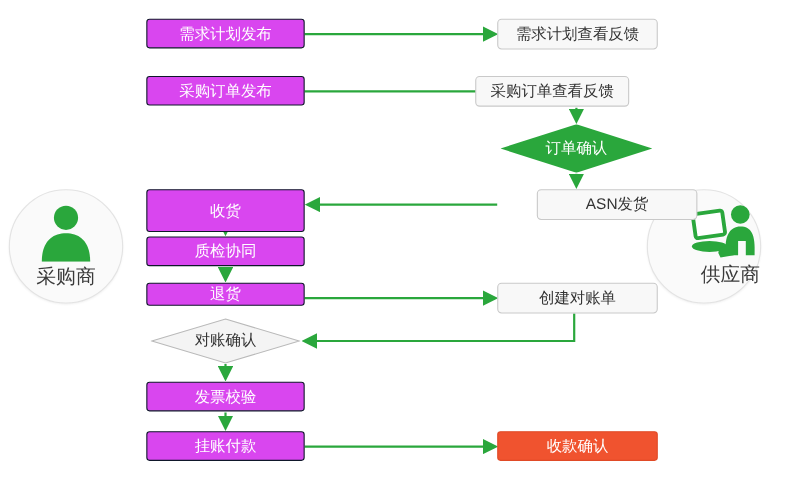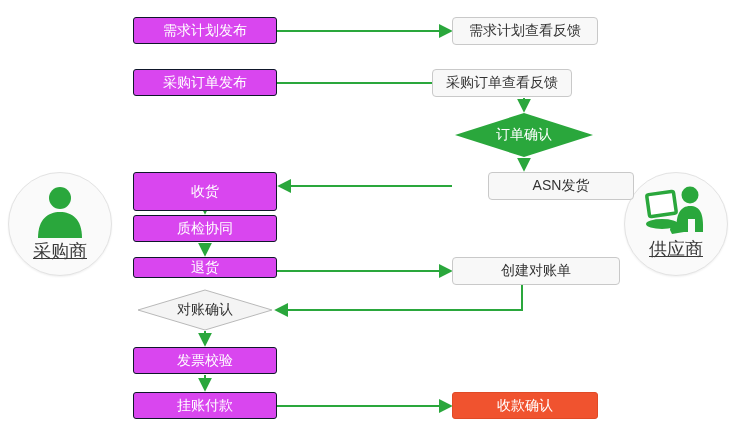--- a/index.html
+++ b/index.html
@@ -22,21 +22,21 @@
     display:flex;align-items:center;justify-content:center;font-size:14px;white-space:nowrap;
   }
   .diamond.green .dlabel{color:#ffffff;}
   .diamond.gray .dlabel{color:#333333;}
   .actor{
     position:absolute;width:104px;height:104px;border-radius:50%;
     background:#fafafa;border:1px solid #e3e3e3;box-shadow:0 1px 2px rgba(0,0,0,0.06);
     display:flex;flex-direction:column;align-items:center;justify-content:flex-start;
     padding-top:13px;box-sizing:border-box;
   }
-  .actor-label{font-size:18px;color:#3a3a3a;margin-top:1px;text-decoration:underline;}
+  .actor-label{font-size:18px;color:#3a3a3a;margin-top:1px;}
 </style>
 </head>
 <body>
 
 <div class="stage">
 
   <svg class="connectors" viewBox="0 0 731 436" xmlns="http://www.w3.org/2000/svg">
     <defs>
       <marker id="ar" viewBox="0 0 10 10" refX="8" refY="5" markerWidth="7" markerHeight="7" orient="auto-start-reverse">
         <path d="M0,0 L10,5 L0,10 Z" fill="#2aa73c"></path>
@@ -59,21 +59,21 @@
   </svg>
 
   <div class="actor" style="left:8px;top:172px;">
     <svg width="50" height="52" viewBox="0 0 50 52">
       <circle cx="25" cy="12" r="11" fill="#2aa73c"></circle>
       <path d="M3,52 C3,33 13,26 25,26 C37,26 47,33 47,52 Z" fill="#2aa73c"></path>
     </svg>
     <div class="actor-label">采购商</div>
   </div>
 
-  <div class="actor" style="left:624px;top:172px;">
+  <div class="actor" style="left:588px;top:172px;align-items:flex-end;">
     <svg width="64" height="50" viewBox="0 0 64 50">
       <rect x="4" y="7" width="27" height="22" rx="2" fill="#ffffff" stroke="#2aa73c" stroke-width="3.5" transform="rotate(-8 17 18)"></rect>
       <ellipse cx="18" cy="38" rx="16" ry="5" fill="#2aa73c"></ellipse>
       <circle cx="46" cy="9" r="8.5" fill="#2aa73c"></circle>
       <path d="M33,46 C31,28 37,20 46,20 C56,20 60,27 59,46 L51,46 L51,33 L44,33 L44,46 Z" fill="#2aa73c"></path>
       <path d="M26,44 C26,39 32,36 40,38 L40,46 L28,48 Z" fill="#2aa73c"></path>
     </svg>
     <div class="actor-label">供应商</div>
   </div>
 
@@ -88,21 +88,21 @@
   <div class="diamond gray" style="left:137px;top:289px;width:136px;height:42px;">
     <svg width="136" height="42" viewBox="0 0 136 42">
       <polygon points="68,1 135,21 68,41 1,21" fill="#f4f4f4" stroke="#b9b9b9" stroke-width="1"></polygon>
     </svg>
     <div class="dlabel">对账确认</div>
   </div>
 
   <div class="node white" style="left:452px;top:17px;width:146px;height:28px;">需求计划查看反馈</div>
   <div class="node white" style="left:432px;top:69px;width:140px;height:28px;">采购订单查看反馈</div>
   <div class="node white" style="left:452px;top:172px;width:146px;height:28px;margin-left:36px;">ASN发货</div>
-  <div class="node white" style="left:452px;top:257px;width:168px;height:28px;">创建对账单</div>
+  <div class="node white" style="left:452px;top:257px;width:146px;height:28px;">创建对账单</div>
   <div class="node red" style="left:452px;top:392px;width:146px;height:27px;">收款确认</div>
 
   <div class="diamond green" style="left:455px;top:113px;width:138px;height:44px;text-align:right;">
     <svg width="138" height="44" viewBox="0 0 138 44">
       <polygon points="69,0 138,22 69,44 0,22" fill="#2aa73c"></polygon>
     </svg>
     <div class="dlabel">订单确认</div>
   </div>
 
 </div>

